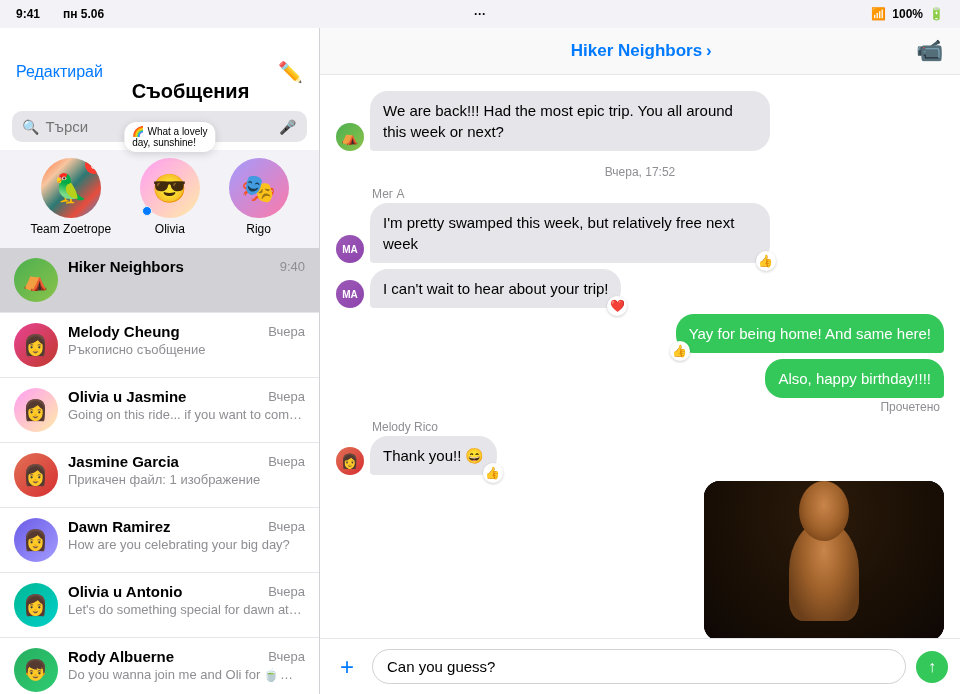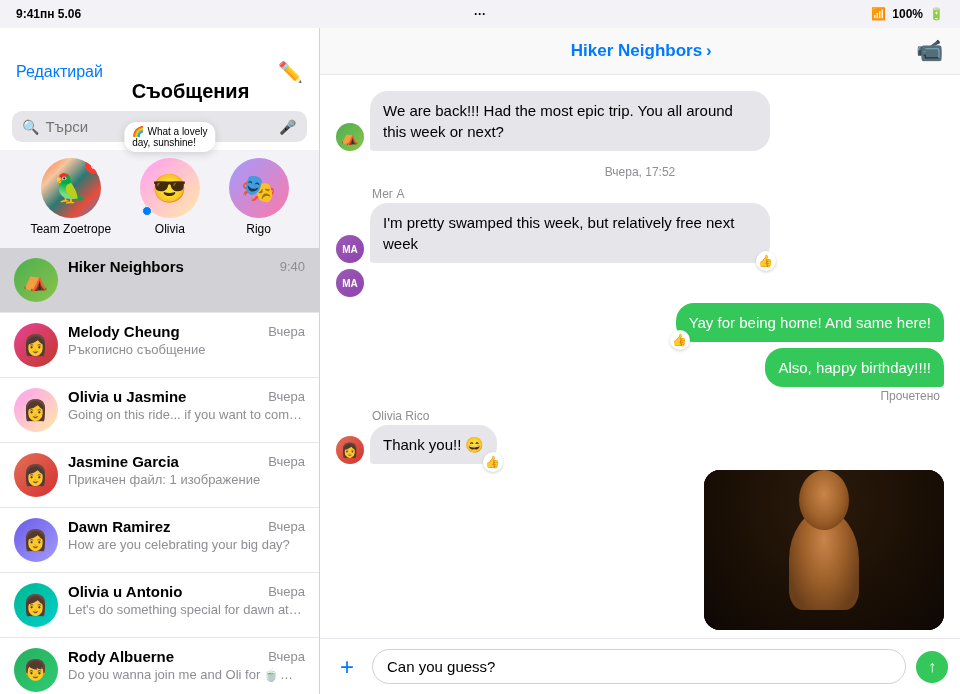--- a/index.html
+++ b/index.html
@@ -19,21 +19,21 @@
       height: 28px;
       background: #f2f2f7;
       display: flex;
       align-items: center;
       justify-content: space-between;
       padding: 0 16px;
       font-size: 12px;
       font-weight: 600;
       z-index: 100;
     }
-    .status-bar-left { display: flex; gap: 0; align-items: center; }
+    .status-bar-left { display: flex; gap: 23px; align-items: center; }
     .status-bar-center { position: absolute; left: 50%; transform: translateX(-50%); }
     .status-bar-right { display: flex; gap: 6px; align-items: center; font-size: 12px; }
 
     
     .main-container {
       position: absolute;
       top: 28px; left: 0; right: 0; bottom: 0;
       display: flex;
     }
 
@@ -595,20 +595,24 @@
           <div class="bubble received-bubble" style="position:relative;">
             I'm pretty swamped this week, but relatively free next week
             <div class="reaction-badge">👍</div>
           </div>
         </div>
       </div>
 
       <div class="message-row received">
         <div class="bubble-row">
           <div class="bubble-avatar meg">MA</div>
+          <div class="bubble received-bubble" style="position:relative;">
+            I can't wait to hear about your trip!
+            <div class="reaction-badge">❤️</div>
+          </div>
         </div>
       </div>
 
       <div class="message-row sent">
         <div class="bubble-row">
           <div class="bubble sent-bubble" style="position:relative;">
             Yay for being home! And same here!
             <div class="reaction-badge left">👍</div>
           </div>
         </div>
@@ -618,21 +622,21 @@
       <div class="message-row sent">
         <div class="bubble-row">
           <div class="bubble sent-bubble">
             Also, happy birthday!!!!
           </div>
         </div>
         <div class="read-label">Прочетено</div>
       </div>
 
       <div class="message-row received">
-        <div class="sender-name-label">Olivia Rico</div>
+        <div class="sender-name-label">Melody Rico</div>
         <div class="bubble-row">
           <div class="bubble-avatar olivia-r">👩</div>
           <div class="bubble received-bubble" style="position:relative;">
             Thank you!! 😄
             <div class="reaction-badge">👍</div>
           </div>
         </div>
       </div>
 
       <div class="message-row sent">

